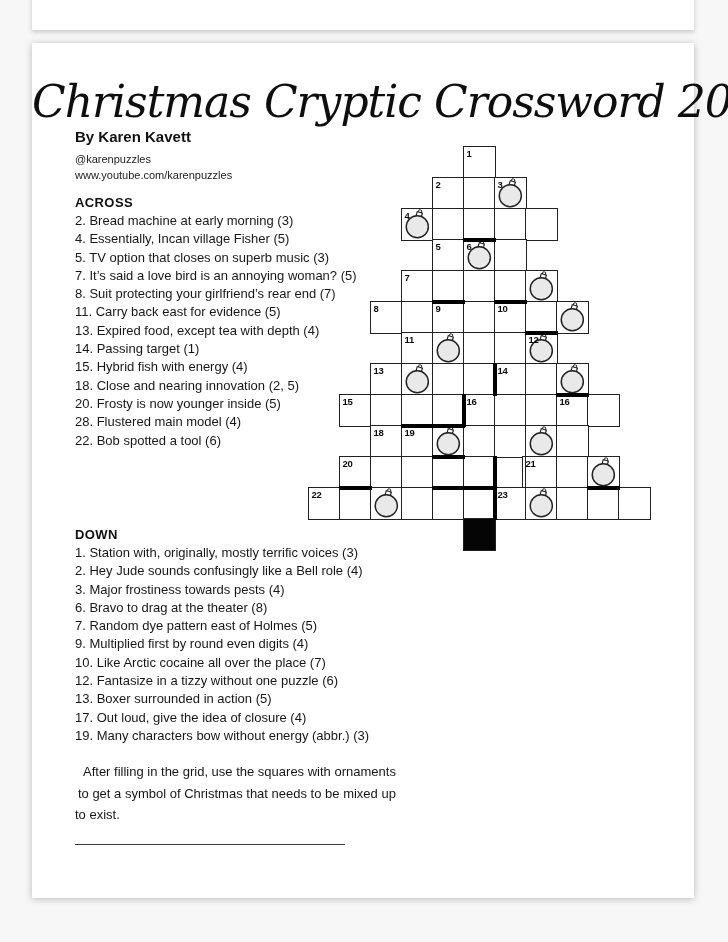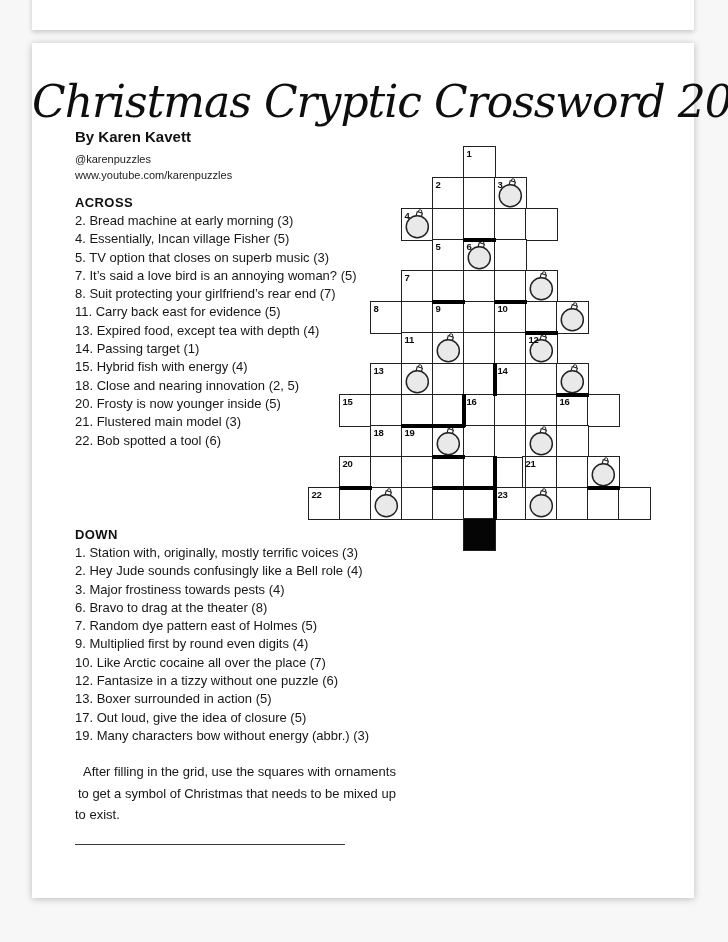--- a/index.html
+++ b/index.html
@@ -57,36 +57,36 @@
         <div class="clue">4. Essentially, Incan village Fisher (5)</div>
         <div class="clue">5. TV option that closes on superb music (3)</div>
         <div class="clue">7. It’s said a love bird is an annoying woman? (5)</div>
         <div class="clue">8. Suit protecting your girlfriend’s rear end (7)</div>
         <div class="clue">11. Carry back east for evidence (5)</div>
         <div class="clue">13. Expired food, except tea with depth (4)</div>
         <div class="clue">14. Passing target (1)</div>
         <div class="clue">15. Hybrid fish with energy (4)</div>
         <div class="clue">18. Close and nearing innovation (2, 5)</div>
         <div class="clue">20. Frosty is now younger inside (5)</div>
-        <div class="clue">21. Flustered main model (3)</div>
+        <div class="clue">28. Flustered main model (4)</div>
         <div class="clue">22. Bob spotted a tool (6)</div>
       </div>
 
     <div class="list-head" id="down-head">DOWN</div>
     <div class="clues" id="down-clues">
         <div class="clue">1. Station with, originally, mostly terrific voices (3)</div>
         <div class="clue">2. Hey Jude sounds confusingly like a Bell role (4)</div>
         <div class="clue">3. Major frostiness towards pests (4)</div>
         <div class="clue">6. Bravo to drag at the theater (8)</div>
         <div class="clue">7. Random dye pattern east of Holmes (5)</div>
         <div class="clue">9. Multiplied first by round even digits (4)</div>
         <div class="clue">10. Like Arctic cocaine all over the place (7)</div>
         <div class="clue">12. Fantasize in a tizzy without one puzzle (6)</div>
         <div class="clue">13. Boxer surrounded in action (5)</div>
-        <div class="clue">17. Out loud, give the idea of closure (5)</div>
+        <div class="clue">17. Out loud, give the idea of closure (4)</div>
         <div class="clue">19. Many characters bow without energy (abbr.) (3)</div>
       </div>
 
     <div class="note" id="footer-note">
         <div class="clue" style="line-height: 21.5px; margin-left: 8px;">After filling in the grid, use the squares with ornaments</div>
         <div class="clue" style="line-height: 21.5px; text-align: right;">to get a symbol of Christmas that needs to be mixed up</div>
         <div class="clue" style="line-height: 21.5px;">to exist.</div>
       </div>
     <div class="answer-line"></div>
 

